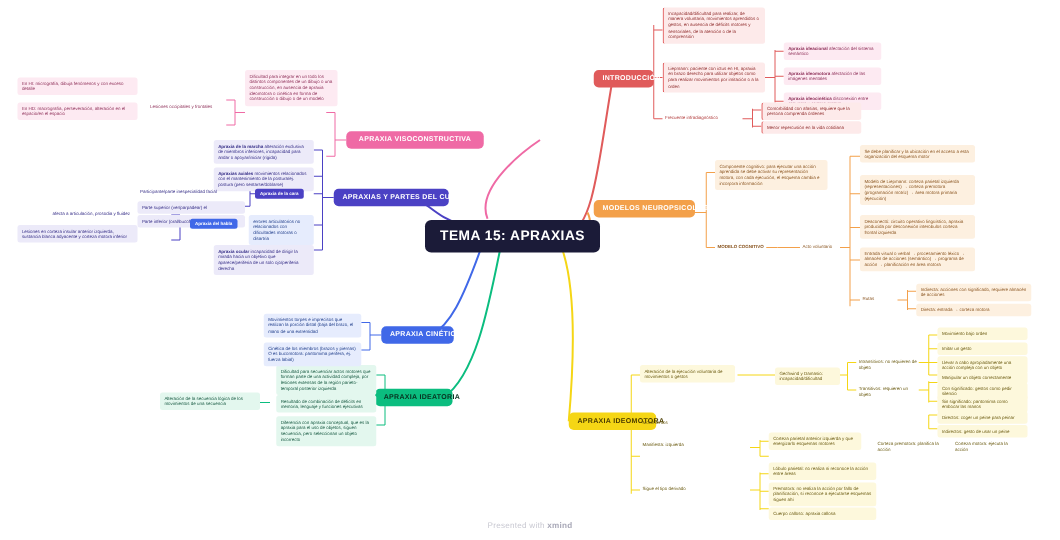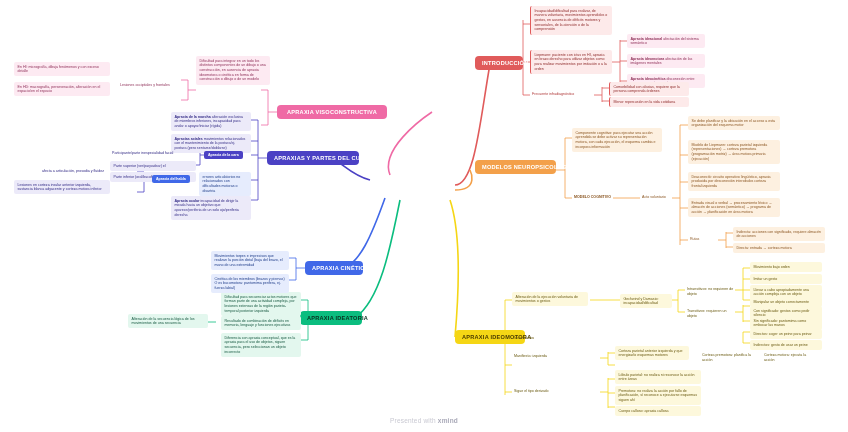--- a/index.html
+++ b/index.html
@@ -180,20 +180,21 @@
     <path d="M277,112 L268,112" stroke="#ef6aa5" stroke-width="0.8" fill="none"></path>
     <path d="M268,90 L268,125" stroke="#ef6aa5" stroke-width="0.8" fill="none"></path>
     <path d="M268,90 L261,90" stroke="#ef6aa5" stroke-width="0.8" fill="none"></path>
     <path d="M268,125 L261,125" stroke="#ef6aa5" stroke-width="0.8" fill="none"></path>
     <path d="M196,90 L188,90" stroke="#ef6aa5" stroke-width="0.8" fill="none"></path>
     <path d="M188,80 L188,100" stroke="#ef6aa5" stroke-width="0.8" fill="none"></path>
     <path d="M188,80 L181,80" stroke="#ef6aa5" stroke-width="0.8" fill="none"></path>
     <path d="M188,100 L181,100" stroke="#ef6aa5" stroke-width="0.8" fill="none"></path>
   </svg>
 
+  <div class="node central" style="left:340px;top:176px;">TEMA 15: APRAXIAS</div>
 
   <div class="node main pink" style="left:277px;top:105px;width:110px;">APRAXIA VISOCONSTRUCTIVA</div>
 
   <div class="node main purple" style="left:267px;top:151px;width:92px;">APRAXIAS Y PARTES DEL CUERPO</div>
 
   <div class="node main blue" style="left:305px;top:261px;width:58px;">APRAXIA CINÉTICA</div>
 
   <div class="node main green" style="left:300px;top:311px;width:62px;">APRAXIA IDEATORIA</div>
 
   <div class="node main yellow" style="left:455px;top:330px;width:70px;">APRAXIA IDEOMOTORA</div>

